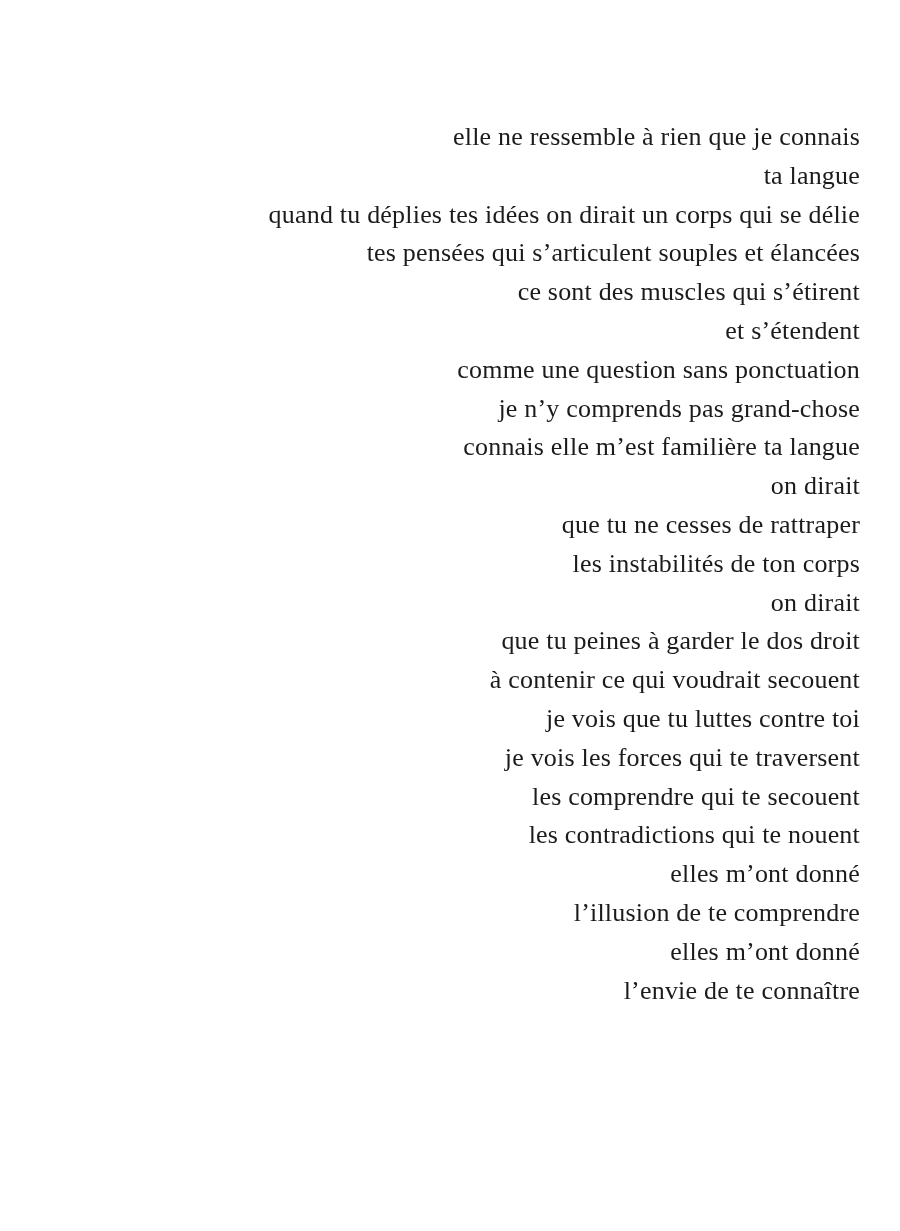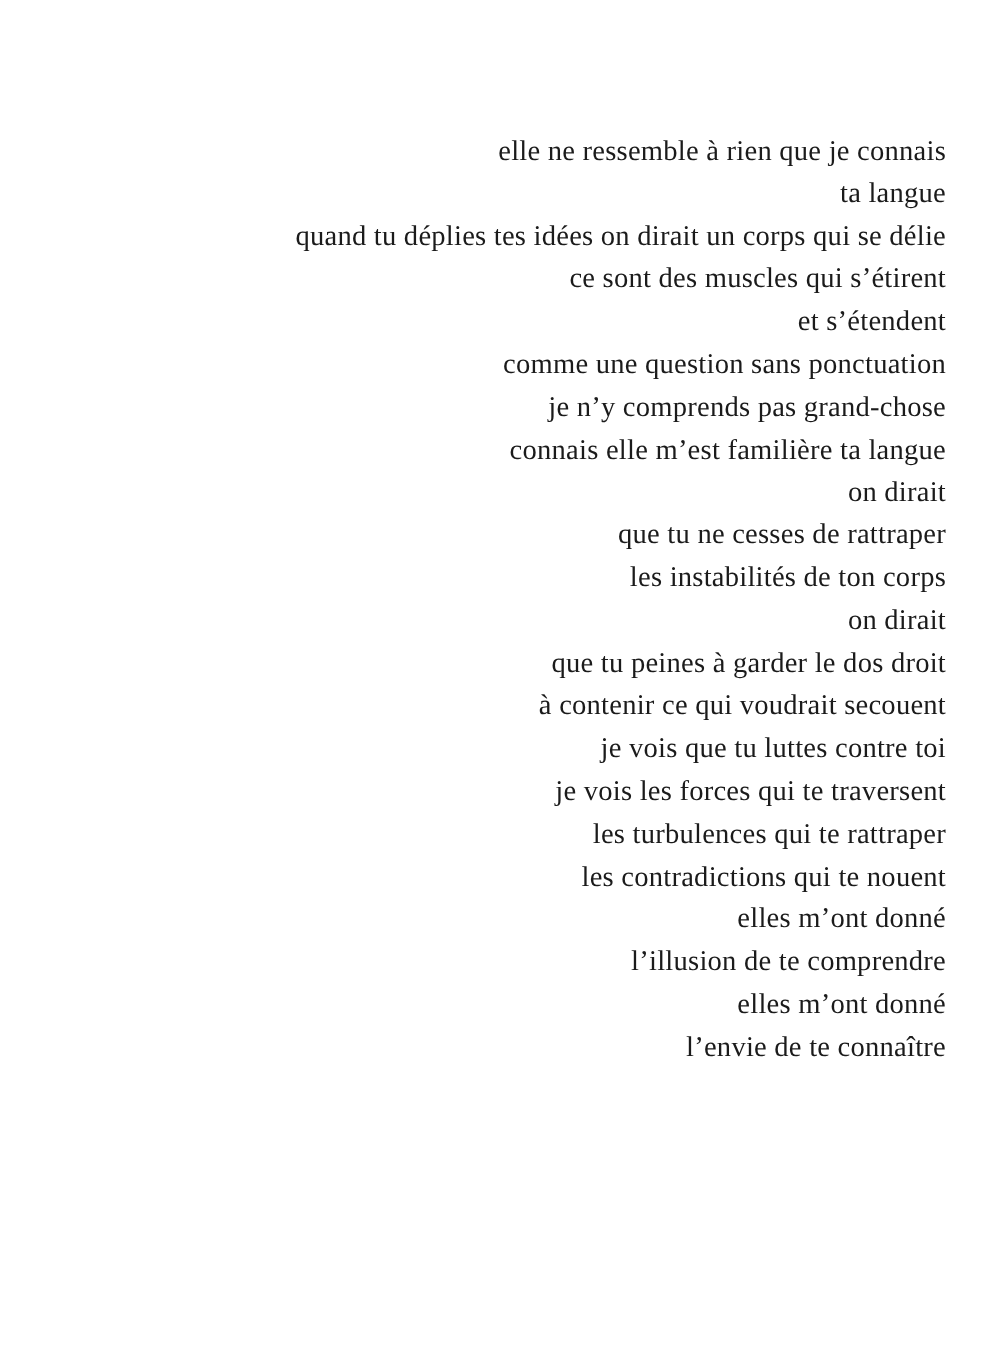--- a/index.html
+++ b/index.html
@@ -36,33 +36,34 @@
   }
 </style>
 </head>
 <body>
 
 <div class="page">
   <div class="poem" id="poem">
       <div class="poem-line">elle ne ressemble à rien que je connais</div>
       <div class="poem-line">ta langue</div>
       <div class="poem-line">quand tu déplies tes idées on dirait un corps qui se délie</div>
+      <div class="poem-line">tes pensées qui s’articulent souples et élancées</div>
       <div class="poem-line">ce sont des muscles qui s’étirent</div>
       <div class="poem-line" style="">et s’étendent</div>
       <div class="poem-line">comme une question sans ponctuation</div>
       <div class="poem-line">je n’y comprends pas grand-chose</div>
       <div class="poem-line">connais elle m’est familière ta langue</div>
       <div class="poem-line">on dirait</div>
       <div class="poem-line">que tu ne cesses de rattraper</div>
       <div class="poem-line">les instabilités de ton corps</div>
       <div class="poem-line">on dirait</div>
       <div class="poem-line">que tu peines à garder le dos droit</div>
       <div class="poem-line">à contenir ce qui voudrait secouent</div>
       <div class="poem-line">je vois que tu luttes contre toi</div>
       <div class="poem-line">je vois les forces qui te traversent</div>
-      <div class="poem-line">les turbulences qui te rattraper</div>
+      <div class="poem-line">les comprendre qui te secouent</div>
       <div class="poem-line">les contradictions qui te nouent</div>
       <div class="poem-line">elles m’ont donné</div>
       <div class="poem-line">l’illusion de te comprendre</div>
       <div class="poem-line">elles m’ont donné</div>
       <div class="poem-line">l’envie de te connaître</div>
     </div>
 </div>
 
 </body></html>

